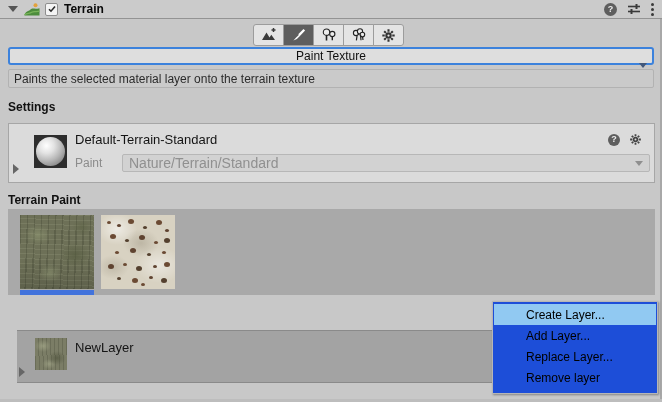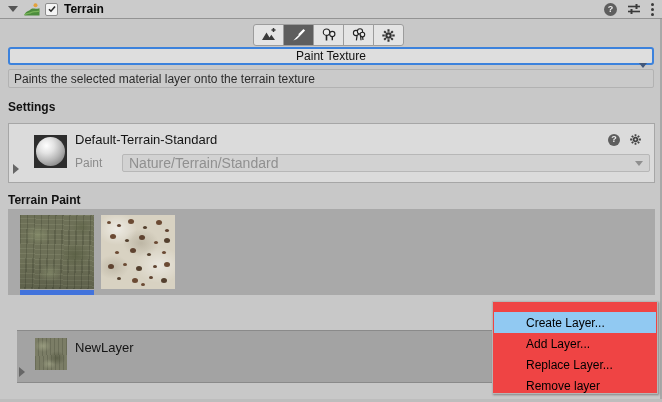--- a/index.html
+++ b/index.html
@@ -87,22 +87,22 @@
     repeating-linear-gradient(88deg, rgba(30,34,20,.18) 0 1px, transparent 1px 4px);}
 
   
   .layer-box{left:17px;top:330px;width:638px;height:53px;box-sizing:border-box;background:#a3a3a3;
              border-top:1px solid #8A8A8A;border-bottom:1px solid #8A8A8A;}
   .layer-thumb{left:18px;top:7px;width:32px;height:32px;}
   .layer-name{left:58px;top:9px;font-size:13px;color:#141414;}
   .layer-fold{left:2px;top:36px;}
 
   
-  .ctx-menu{left:492px;top:301px;width:166px;height:93px;box-sizing:border-box;background:#ef4444;
-            border:1px solid #B6B6B6;box-shadow:1px 1px 2px rgba(0,0,0,.35);padding:10px 1px;z-index:10;}
+  .ctx-menu{left:492px;top:301px;width:166px;height:93px;box-sizing:border-box;background:#1d4ed8;
+            border:1px solid #B6B6B6;box-shadow:1px 1px 2px rgba(0,0,0,.35);padding:2px 1px;z-index:10;}
   .ctx-item{height:21px;display:flex;align-items:center;padding-left:32px;font-size:12px;color:#000;}
   .ctx-item.highlighted{background:#91C9F2;}
 
   
   .right-edge{right:0;top:19px;width:2px;height:383px;background:#A8A8A8;}
   .bottom-edge{left:0;top:399px;width:662px;height:3px;background:#BDBDBD;}
 </style>
 </head>
 <body>
 

